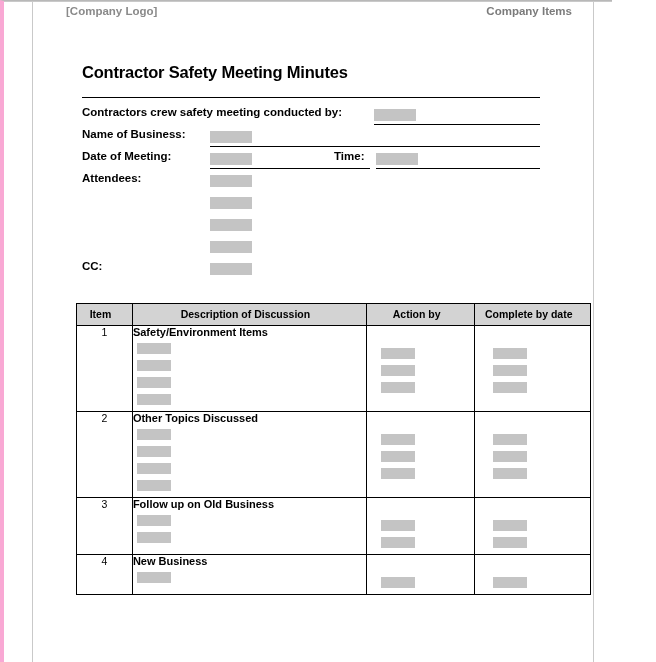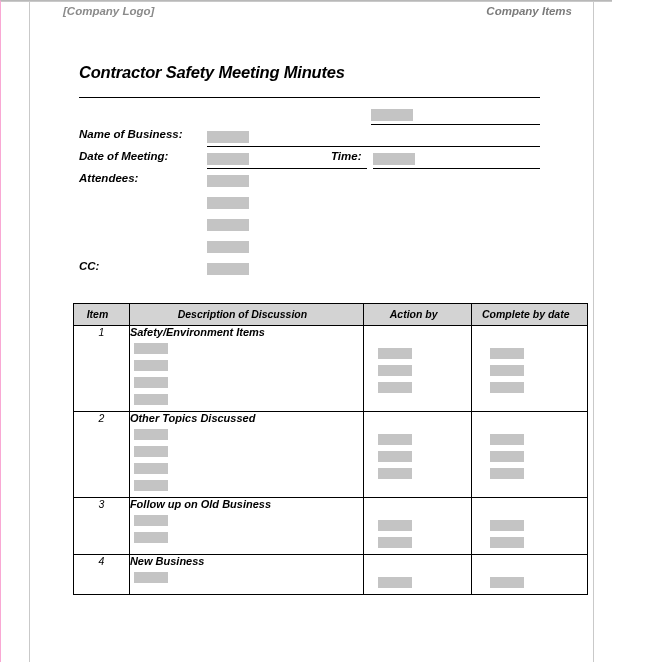--- a/index.html
+++ b/index.html
@@ -12,23 +12,22 @@
     background: #ffffff;
     font-family: "Liberation Sans", sans-serif;
     overflow: hidden;
   }
   .page {
     position: relative;
     width: 612px;
     height: 662px;
     background: #ffffff;
     box-sizing: border-box;
-    border-left: 1px solid #f9a8d4;
+    border-left: 4px solid #f9a8d4;
     border-top: 1px solid #b8b8b8;
-    font-style: italic;
   }
   
   .frame-left {
     position: absolute;
     left: 28px; top: 0; bottom: 0;
     width: 1px;
     background: #c9c9c9;
   }
   .frame-right {
     position: absolute;
@@ -173,20 +172,21 @@
     <span class="company-name">Company Items</span>
   </div>
 
   <div class="title-wrap">
     <div class="title">Contractor Safety Meeting Minutes</div>
   </div>
 
   <div class="fields">
 
     <div class="field-row">
+      <span class="field-label">Contractors crew safety meeting conducted by:</span>
       <span class="blank" style="left:292px; top:4px; width:42px;"></span>
       <span class="rule" style="left:292px; right:0;"></span>
     </div>
 
     <div class="field-row">
       <span class="field-label">Name of Business:</span>
       <span class="blank" style="left:128px; top:4px; width:42px;"></span>
       <span class="rule" style="left:128px; right:0;"></span>
     </div>
 

